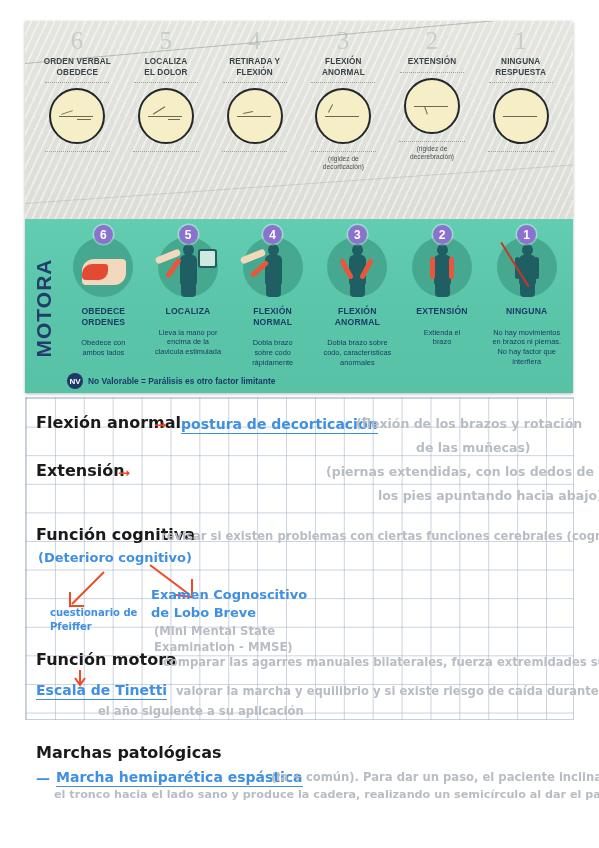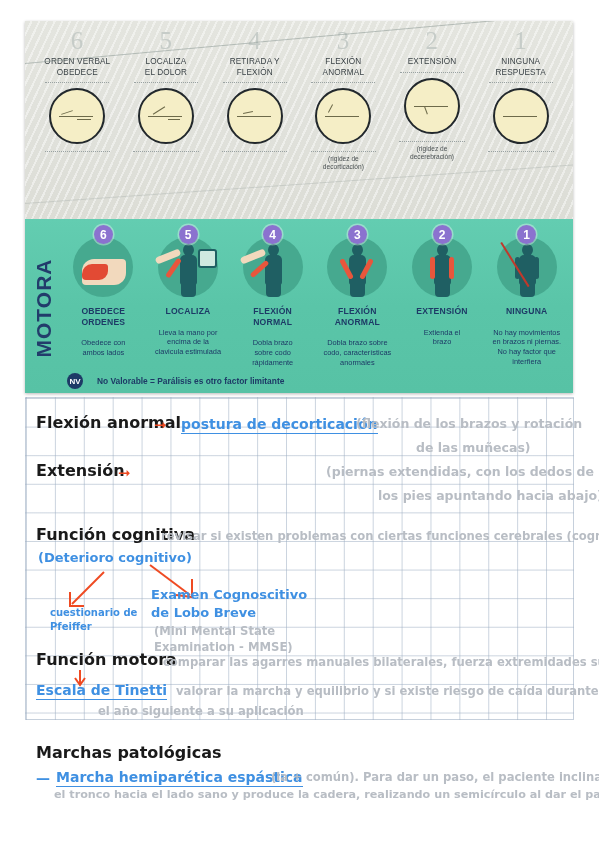--- a/index.html
+++ b/index.html
@@ -22,21 +22,21 @@
   .gcs-top:after{content:"";position:absolute;left:-8%;top:8%;width:120%;height:1px;
       background:rgba(120,135,130,.45);transform:rotate(-5.2deg);}
   .gcs-top:before{content:"";position:absolute;left:-8%;top:82%;width:120%;height:1px;
       background:rgba(150,160,155,.30);transform:rotate(-4deg);}
 
   .tcols{position:absolute;left:8px;top:4px;width:532px;height:190px;display:flex;}
   .tcol{flex:1;display:flex;flex-direction:column;align-items:center;
         position:relative;padding-top:3px;}
   .tnum{font-size:25px;color:#c6ccc8;line-height:1;font-weight:400;
         font-family:"Liberation Serif",serif;letter-spacing:.5px;}
-  .tlab{margin-top:4px;font-size:8.2px;font-weight:400;color:#3b4347;
+  .tlab{margin-top:4px;font-size:8.2px;font-weight:700;color:#3b4347;
         text-align:center;line-height:1.28;letter-spacing:.15px;}
   .tdash{width:72%;height:0;border-top:1px dotted #9aa3a3;margin-top:4px;}
   .tcircle{margin-top:5px;width:52px;height:52px;border-radius:50%;
            background:#f5eec6;border:2.2px solid #22282c;position:relative;
            overflow:hidden;}
   .fig{position:absolute;left:6px;top:20px;width:40px;height:13px;}
   .fig i{position:absolute;background:none;border-top:1.2px solid #6d6a4a;display:block;}
   .tdash2{width:74%;height:0;border-top:1px dotted #9aa3a3;margin-top:7px;}
   .tsub{margin-top:3px;font-size:6.6px;color:#4a5153;text-align:center;line-height:1.25;}
 
@@ -73,21 +73,21 @@
   .hands:after{content:"";position:absolute;left:0;top:5px;width:26px;height:16px;
          background:#e24a34;border-radius:10px 3px 9px 4px;}
   .clock{position:absolute;right:0px;top:8px;width:15px;height:15px;
          border:2px solid #1f5f63;border-radius:3px;background:#cfe9e0;}
   .pointer{position:absolute;left:-4px;top:12px;width:26px;height:7px;
          background:#f2d9bd;border-radius:4px;transform:rotate(-22deg);}
   .btit{margin-top:62px;font-size:8.6px;font-weight:700;color:#1d3a66;
         text-align:center;line-height:1.25;letter-spacing:.2px;}
   .btxt{margin-top:11px;font-size:7.4px;color:#1d3a66;text-align:center;
         line-height:1.3;padding:0 2px;}
-  .nvrow{position:absolute;left:42px;bottom:4px;display:flex;align-items:center;gap:14px;}
+  .nvrow{position:absolute;left:42px;bottom:4px;display:flex;align-items:center;gap:5px;}
   .nvbadge{width:16px;height:16px;border-radius:50%;background:#1d3a66;color:#fff;
         font-size:8px;font-weight:700;display:flex;align-items:center;justify-content:center;}
   .nvtxt{font-size:8.4px;color:#1d3a66;font-weight:600;}
 
   
   #paper{position:absolute;left:25px;top:397px;width:549px;height:323px;
      background:#ffffff;
      background-image:
        linear-gradient(to right,rgba(160,176,196,.55) 1px,transparent 1px),
        linear-gradient(to bottom,rgba(160,176,196,.55) 1px,transparent 1px);

